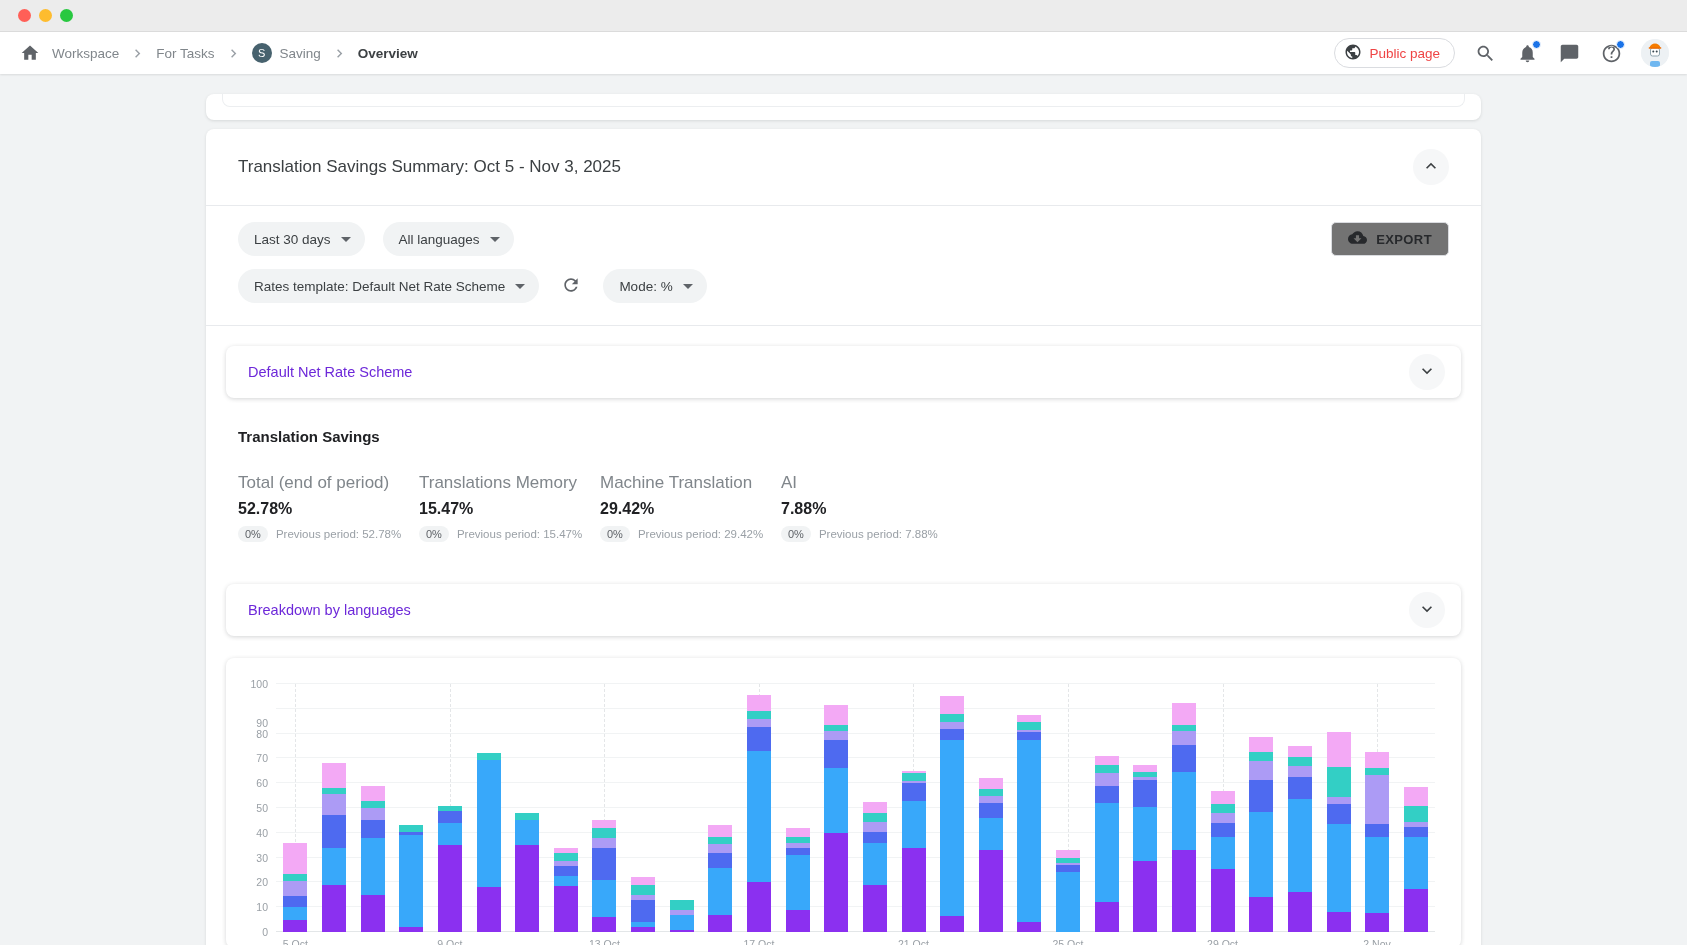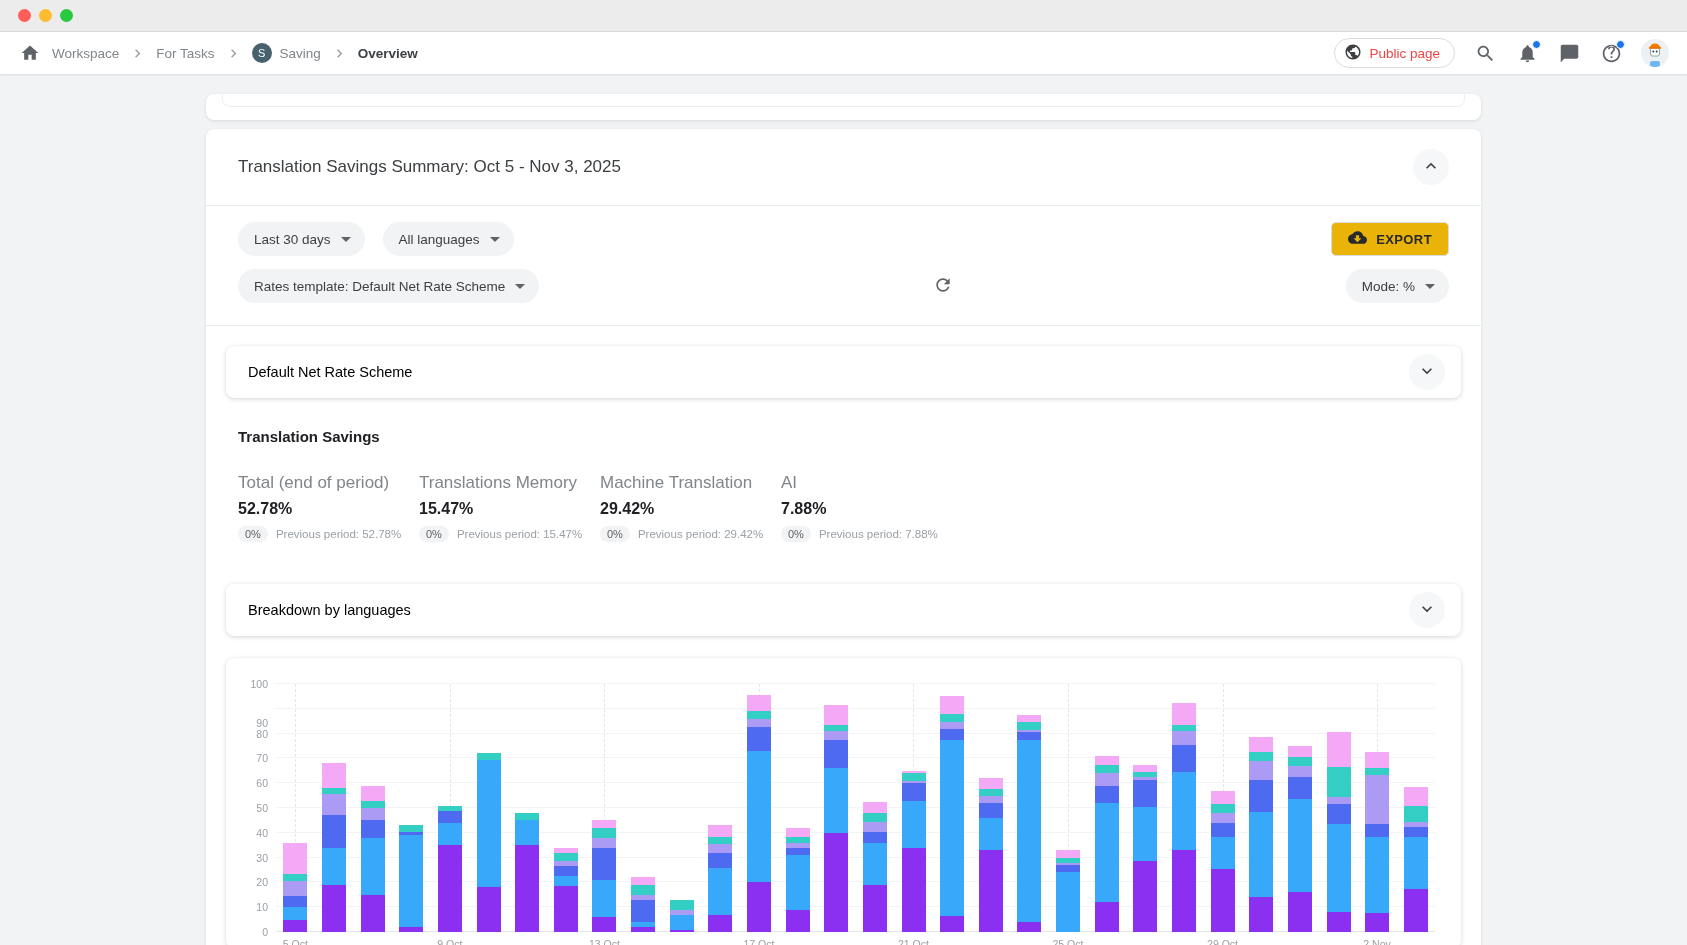--- a/index.html
+++ b/index.html
@@ -31,28 +31,28 @@
   .stub-inner { height:13px; border:1px solid #eceef0; border-top:none; border-radius:0 0 8px 8px; }
 
   .card { background:#fff; border-radius:8px; box-shadow:0 1px 3px rgba(60,64,67,.15); margin-top:9px; padding-bottom:40px; }
   .card-title-row { display:flex; align-items:center; justify-content:space-between; padding:20px 32px; }
   .card-title { font-size:17px; color:#3c4043; font-weight:normal; }
   .round-btn { width:36px; height:36px; border-radius:50%; background:#f6f7f8; border:none; display:flex; align-items:center; justify-content:center; cursor:pointer; }
   .divider { border-top:1px solid #e8eaed; }
 
   .filters { padding:16px 32px 22px; }
   .filter-row { display:flex; align-items:center; gap:18px; }
-  .filter-row + .filter-row { margin-top:13px;justify-content:space-between; }
+  .filter-row + .filter-row { margin-top:13px; }
   .pill { display:flex; align-items:center; gap:10px; height:34px; padding:0 14px 0 16px; background:#f1f3f4; border-radius:17px; font-size:13.5px; color:#3c4043; border:none; cursor:pointer; }
   .caret { width:0; height:0; border-left:5px solid transparent; border-right:5px solid transparent; border-top:5px solid #5f6368; }
   .refresh-btn { background:none; border:none; cursor:pointer; width:28px; height:28px; display:flex; align-items:center; justify-content:center; }
-  .export-btn { margin-left:auto; display:flex; align-items:center; gap:9px; height:34px; padding:0 16px; background:#eab308; border:1px solid #dadce0; border-radius:5px; font-size:13px; font-weight:bold; letter-spacing:.4px; color:#27292c; cursor:pointer; }
+  .export-btn { margin-left:auto; display:flex; align-items:center; gap:9px; height:34px; padding:0 16px; background:#737373; border:1px solid #dadce0; border-radius:5px; font-size:13px; font-weight:bold; letter-spacing:.4px; color:#27292c; cursor:pointer; }
 
   .panel { margin:20px 20px 0; background:#fff; border-radius:8px; box-shadow:0 1px 4px rgba(60,64,67,.22); display:flex; align-items:center; justify-content:space-between; padding:8px 16px 8px 22px; }
-  .panel-title { font-size:14.5px; color:#000000; }
+  .panel-title { font-size:14.5px; color:#6d28d9; }
 
   .stats-section { padding:30px 32px 0; }
   .stats-heading { font-size:15px; font-weight:bold; color:#202124; }
   .stats-row { display:flex; margin-top:28px; }
   .stat { width:181px; }
   .stat-label { font-size:17px; color:#80868b; }
   .stat-value { font-size:16px; font-weight:bold; color:#202124; margin:7px 0 8px; }
   .stat-sub { display:flex; align-items:center; gap:8px; }
   .delta-badge { background:#f1f3f4; color:#5f6368; font-size:11px; padding:2px 7px; border-radius:9px; }
   .prev-text { font-size:11.5px; color:#9aa0a6; }

